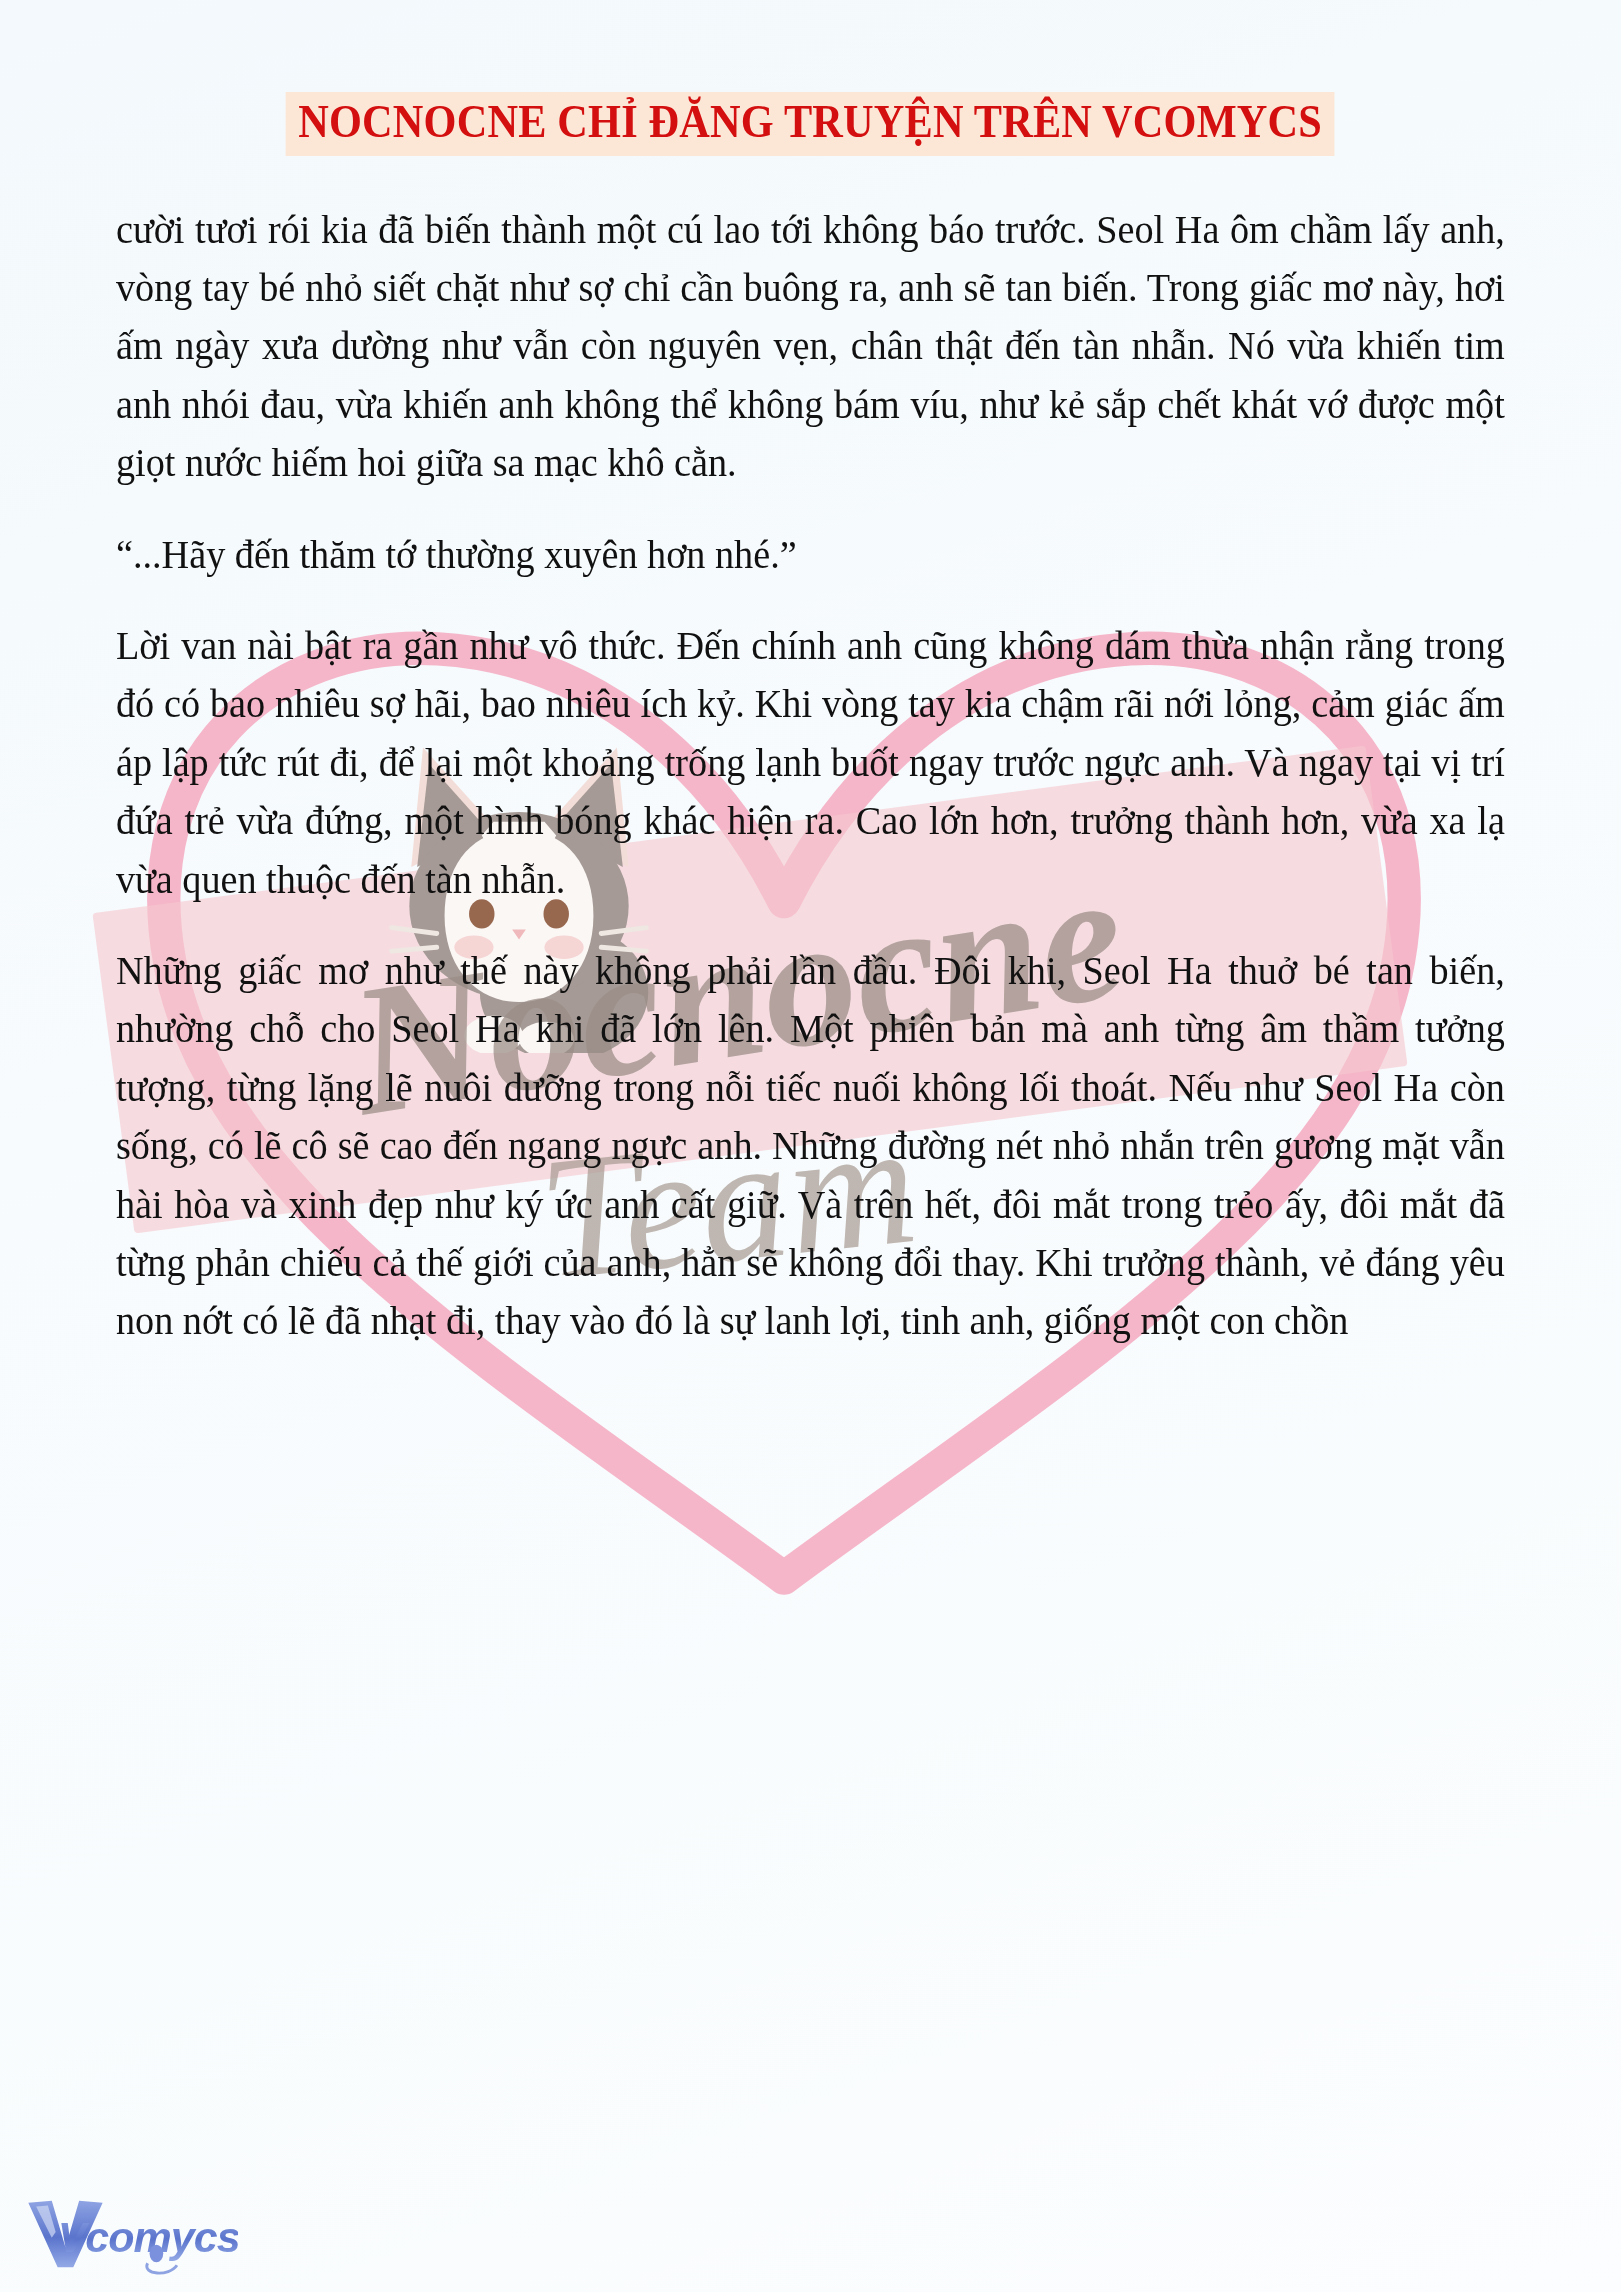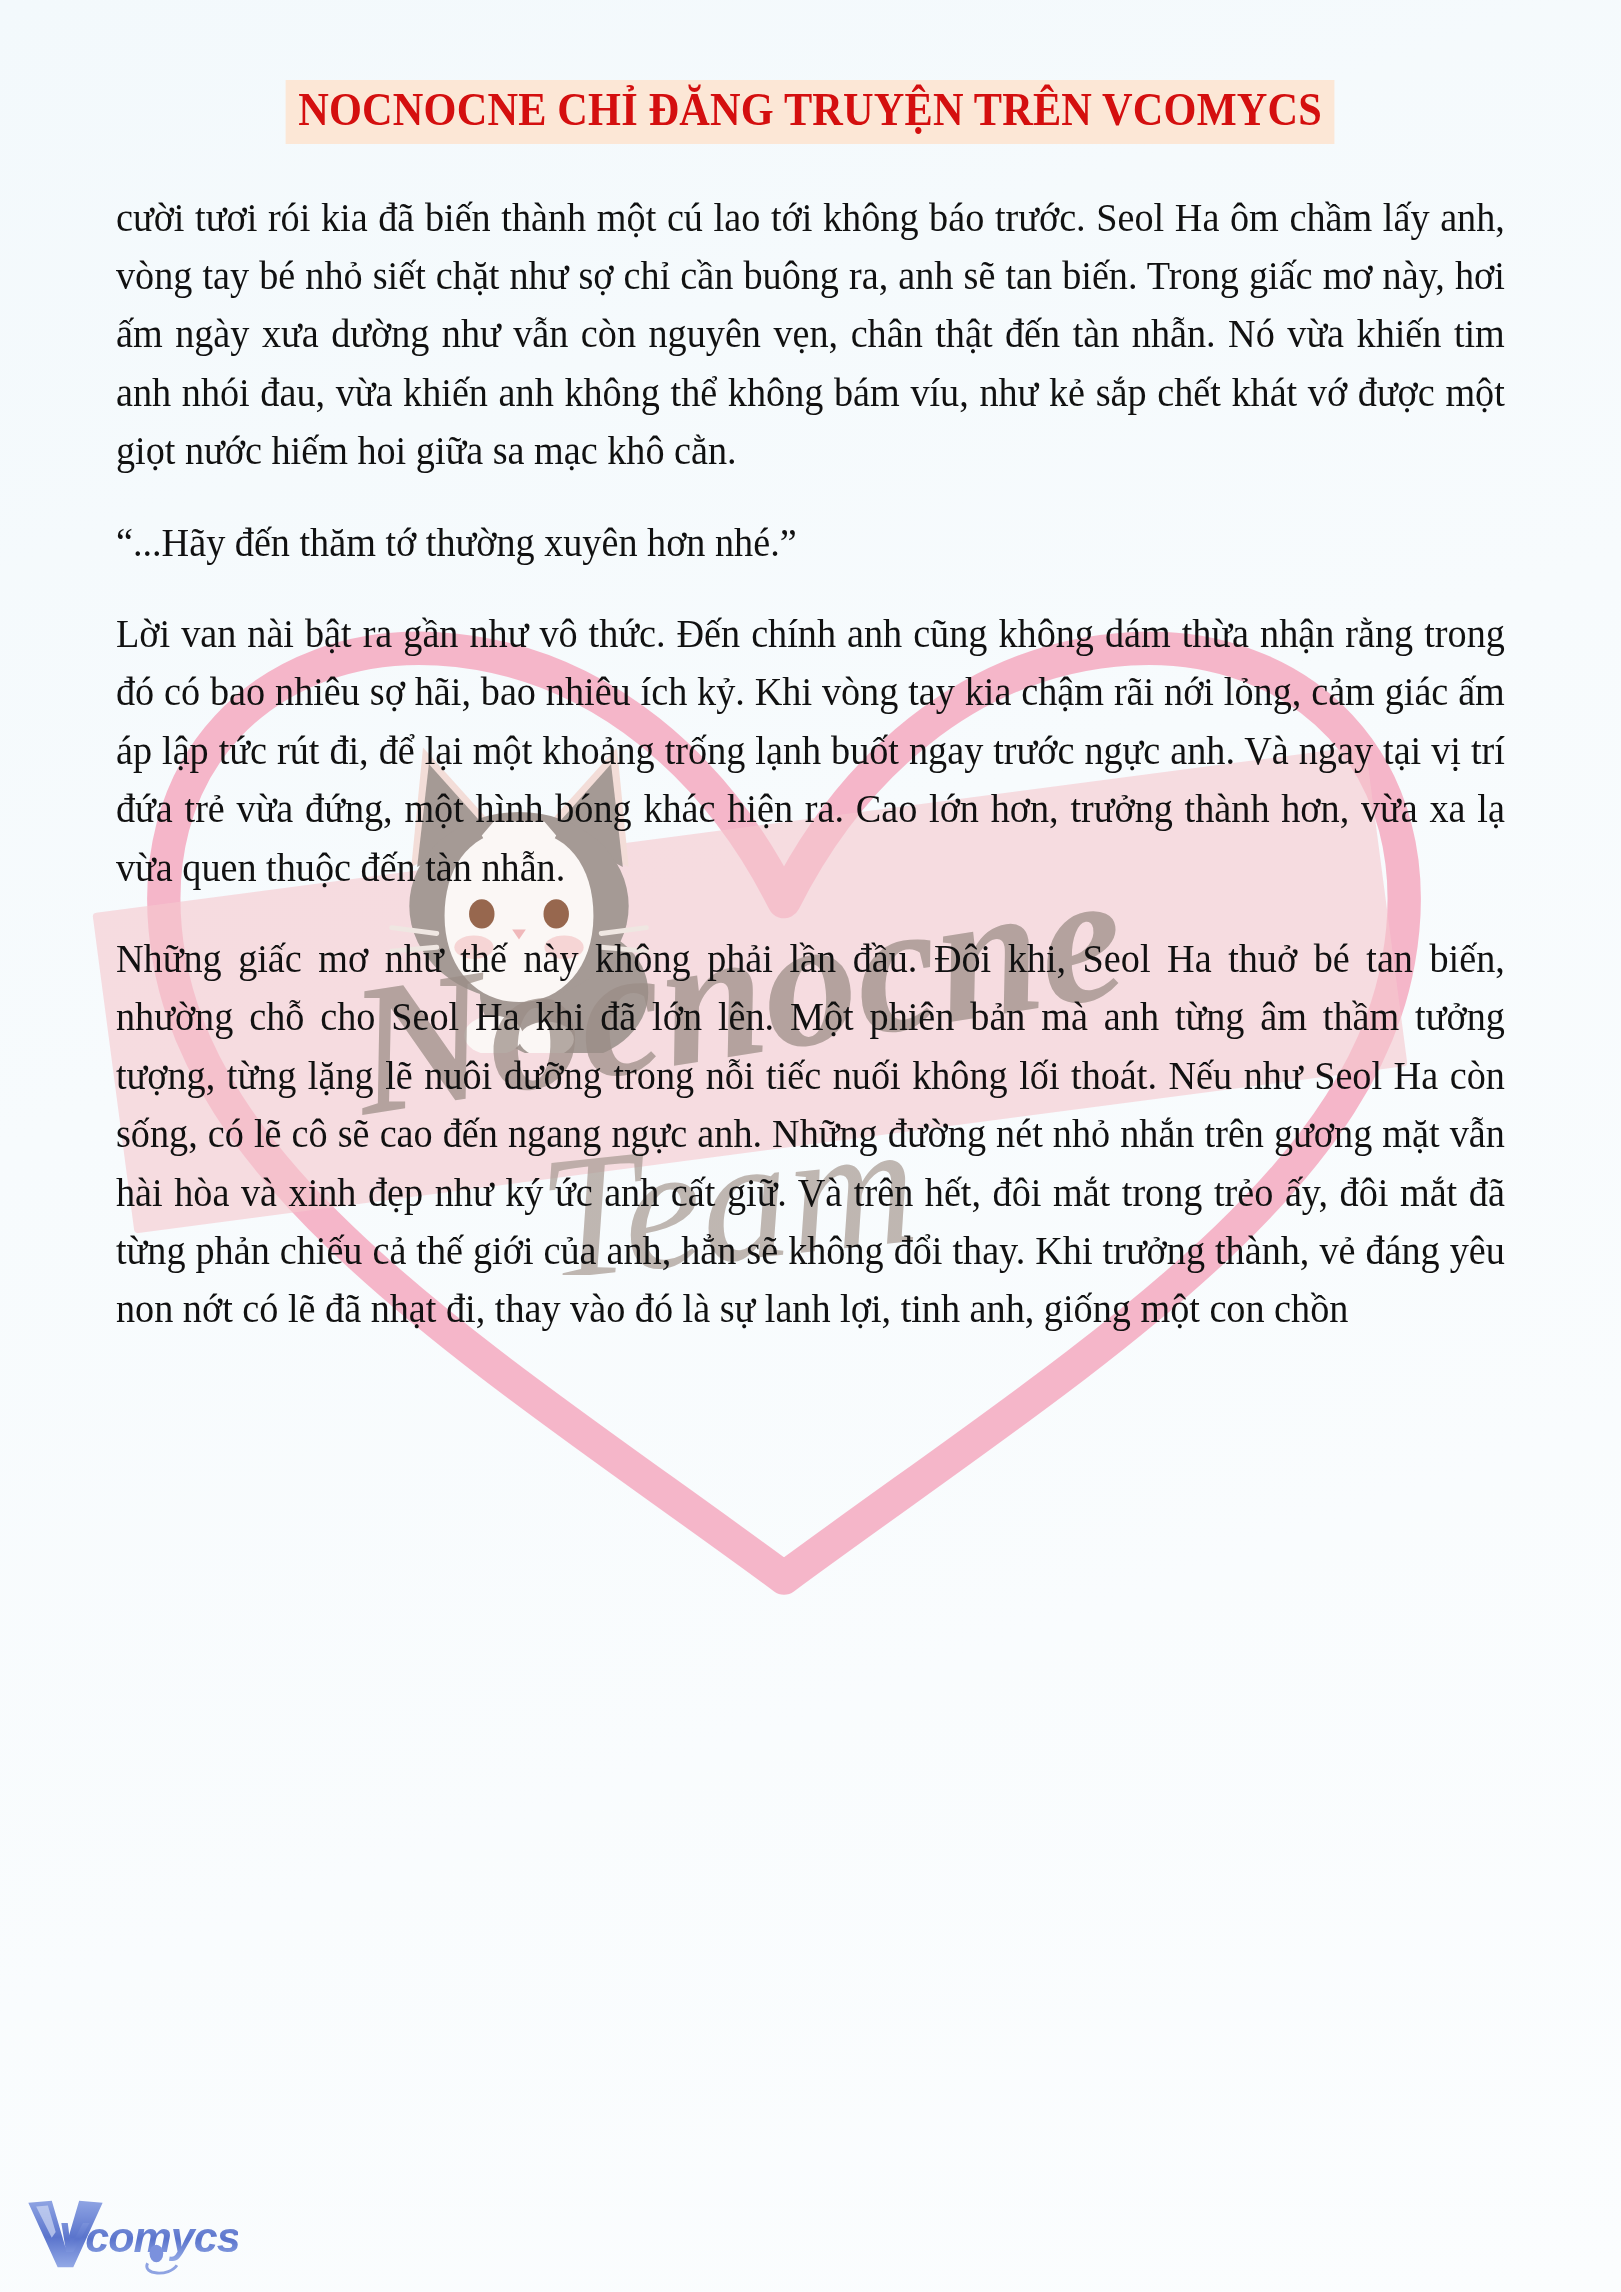--- a/index.html
+++ b/index.html
@@ -61,21 +61,21 @@
     left: 333px;
     top: 863px;
     width: 882px;
     height: 412px;
   }
 
   
   .content {
     position: relative;
     z-index: 2;
-    padding: 0 116px;
+    padding: 12px 116px;
   }
 
   .banner {
     text-align: center;
     margin-top: 80px;
     margin-bottom: 45px;
     line-height: 1;
   }
   .banner-title {
     display: inline-block;

